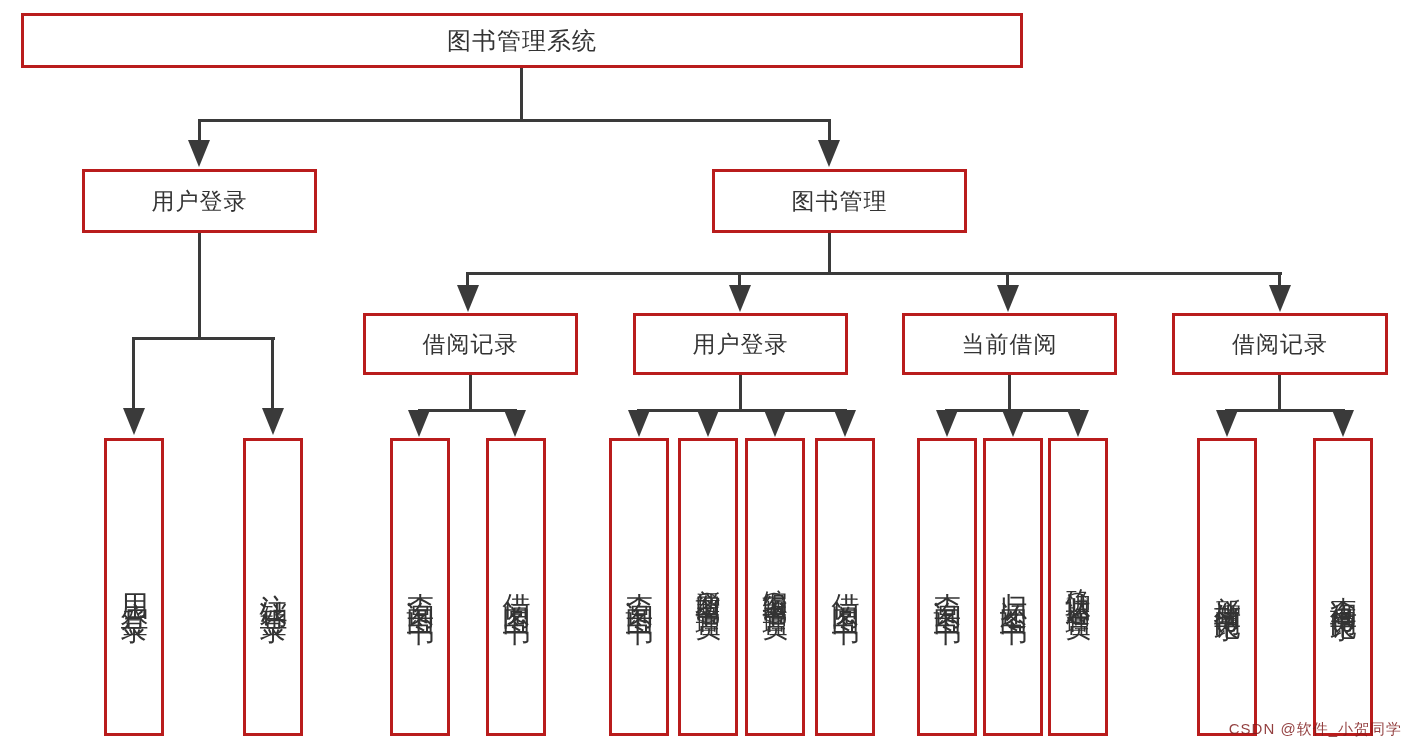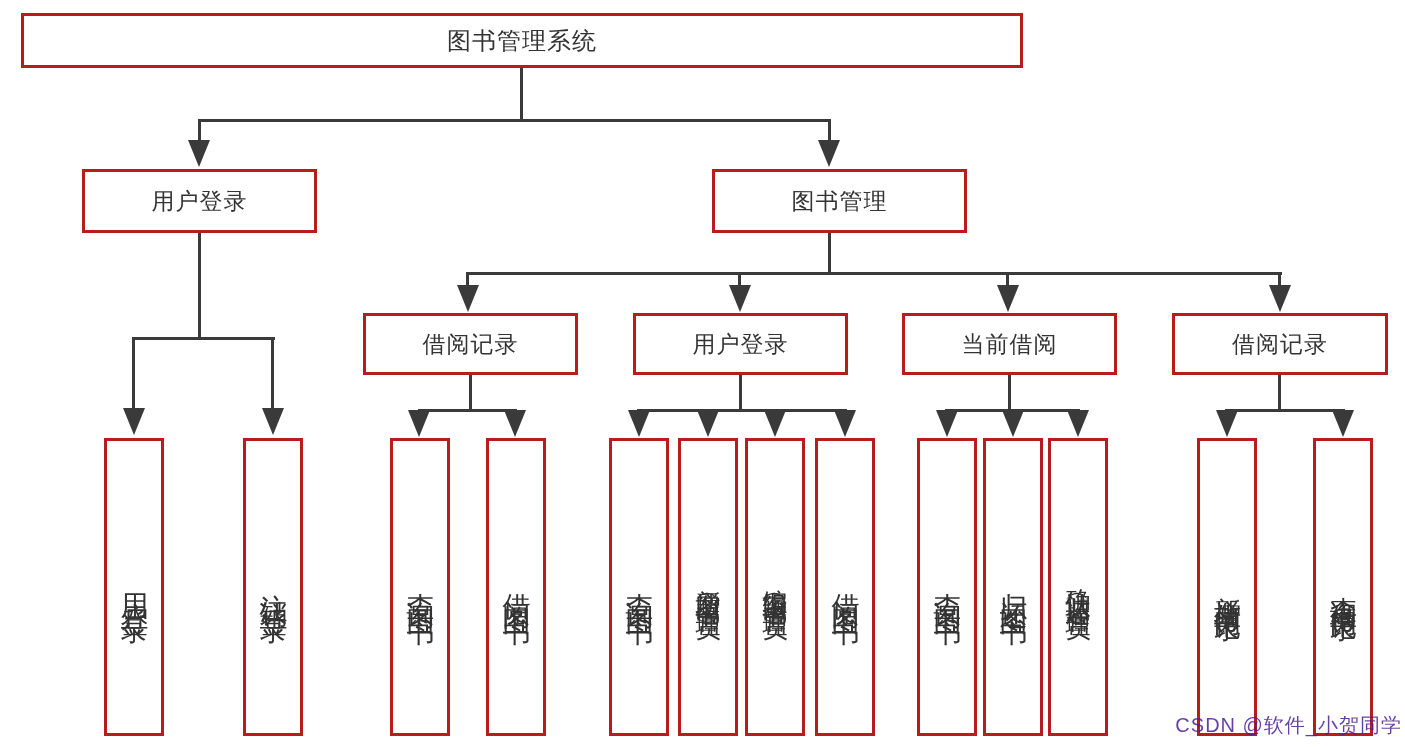--- a/index.html
+++ b/index.html
@@ -23,21 +23,21 @@
   .vtext.len6 { font-size:27px; letter-spacing:4px; }
   .vtext.len9 { font-size:25px; letter-spacing:4px; }
   .line { position:absolute; background:#3a3a3a; }
   .arrow {
     position:absolute; width:0; height:0;
     border-left:11px solid transparent; border-right:11px solid transparent;
     border-top:27px solid #3a3a3a;
   }
   .watermark {
     position:absolute; right:3px; bottom:8px;
-    font-size:20px; letter-spacing:1px; color:#4c1d95; opacity:0.85;
+    font-size:15px; letter-spacing:1px; color:#7f1d1d; opacity:0.85;
     z-index:10; white-space:nowrap;
   }
 </style>
 </head>
 <body>
 
 <div class="canvas">
 
   <div class="box" style="left:21px; top:13px; width:1002px; height:55px;">
     <span class="hlabel root-label">图书管理系统</span>

